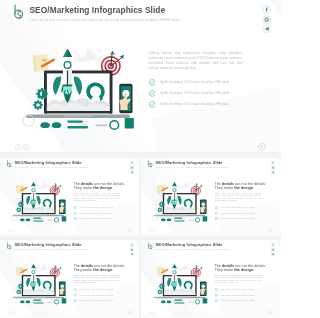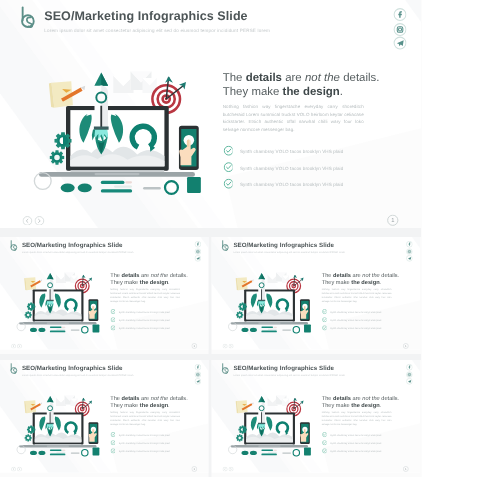--- a/index.html
+++ b/index.html
@@ -170,21 +170,20 @@
     <rect x="67.2" y="120.5" width="15.8" height="2.2" rx="1.1" fill="#17897a"></rect>
     <rect x="67.2" y="126.1" width="20.9" height="2.3" rx="1.15" fill="#17897a"></rect>
     <rect x="83.5" y="120.8" width="4.5" height="1.5" rx=".75" fill="#ecd9d5"></rect>
     <rect x="76" y="123.6" width="12" height="1.5" rx=".75" fill="#e3ecea"></rect>
     <rect x="95.4" y="124.6" width="11.8" height="1.7" rx=".85" fill="#bcc3c5"></rect>
     <circle cx="114.3" cy="125" r="4.3" fill="none" stroke="#0e8070" stroke-width="1.5"></circle>
     <rect x="124.7" y="118" width="9.2" height="10.6" rx=".8" fill="#12806f"></rect>
   </g>
 </svg>
         <div class="rcol">
-          <div class="headline"><span>The </span><b>details</b><span> are </span><i>not the</i><span> details.</span><br><span>They make </span><b>the design</b><span>.</span></div>
           <div class="para">Nothing fashion way fingerstache everyday carry shoreditch butcheraid Lorem summical truckst VOLO heirloom keytar celiacase kickstarter. Etsich authentic offal narwhal chilli wary four loko selvage normcore messenger bag.</div>
           <div class="bullets">
             <div class="brow">
               <svg width="6.9" height="6.9" viewBox="0 0 12 12">
                 <circle cx="6" cy="6" r="5.1" fill="none" stroke="#58b49a" stroke-width="1.1"></circle>
                 <path d="M3.6 6.1 L5.3 7.8 L8.6 4.1" fill="none" stroke="#58b49a" stroke-width="1.15" stroke-linecap="round" stroke-linejoin="round"></path>
               </svg>
               <div class="bt">Synth chambray VOLO tacos brooklyn VHS plaid</div>
             </div>
             <div class="brow">

